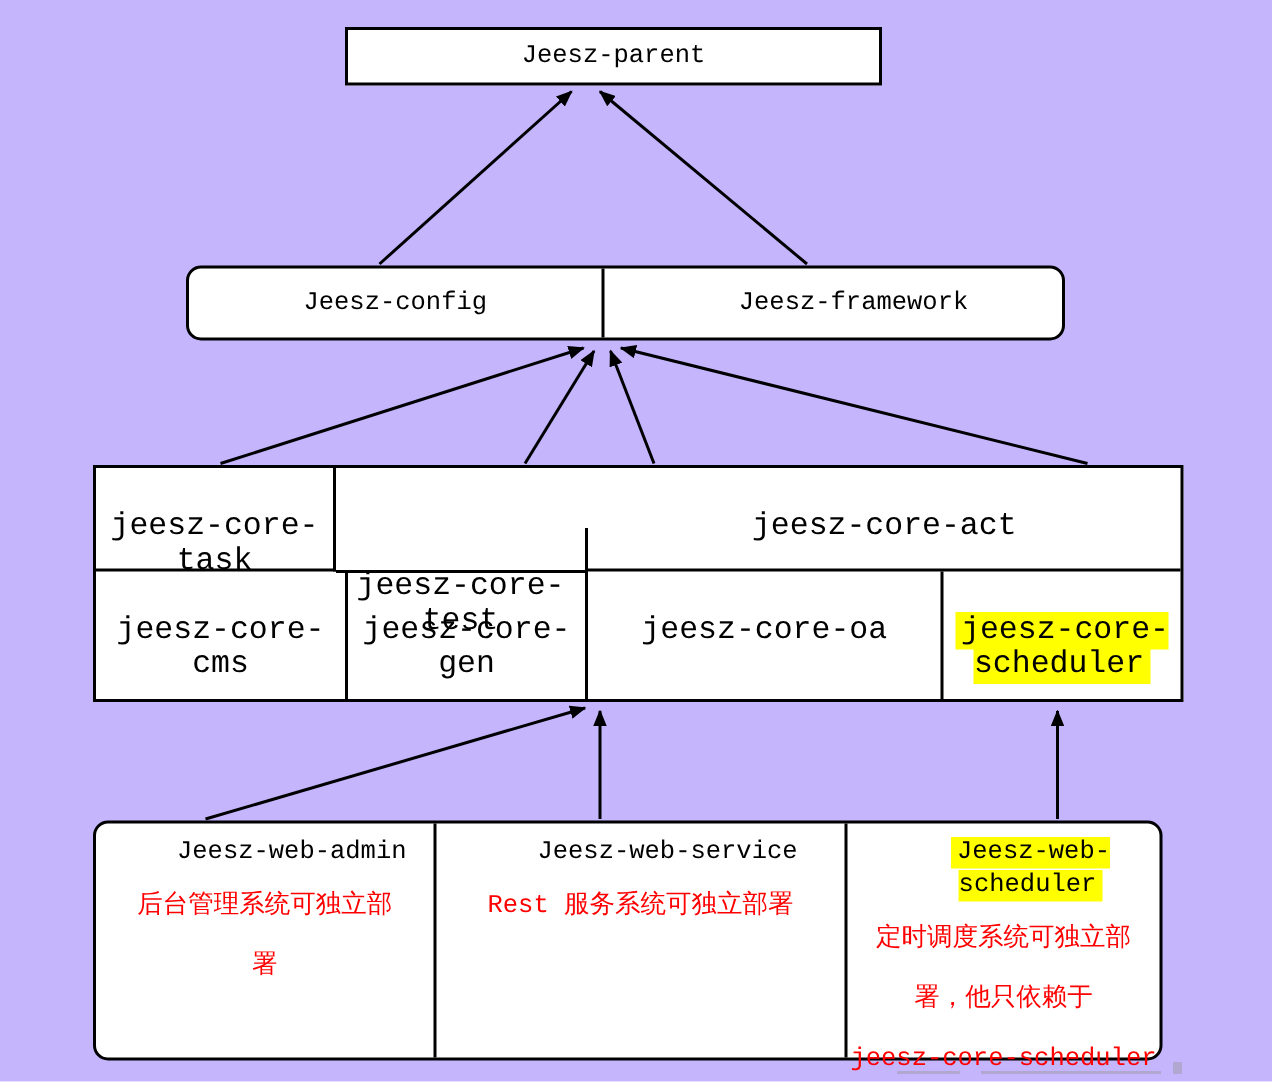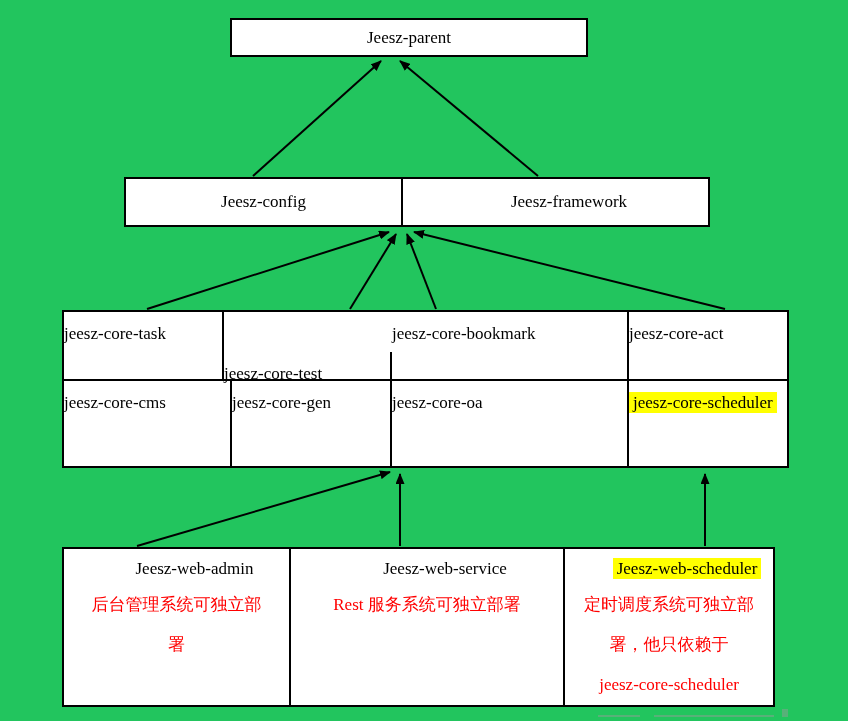--- a/index.html
+++ b/index.html
@@ -1,29 +1,29 @@
 <!DOCTYPE html>
 <html><head>
 <meta charset="utf-8">
 <style>
   html,body{margin:0;padding:0;background:#ffffff;}
   .canvas{
-    position:relative;width:848px;height:721px;background:#22c55e;overflow:hidden;
-    font-family:Liberation Serif, serif;color:#000;
+    position:relative;width:848px;height:721px;background:#c4b5fd;overflow:hidden;
+    font-family:Liberation Mono, monospace;color:#000;
   }
   .arrows{position:absolute;left:0;top:0;width:848px;height:721px;pointer-events:none;}
   .box{position:absolute;border:2px solid #000;box-sizing:border-box;background:#fff;}
   .center-label{display:flex;align-items:center;justify-content:center;height:100%;font-size:17px;}
   
-  .pair{display:flex;}
+  .pair{display:flex;border-radius:10px;}
   .pair-cell{box-sizing:border-box;display:flex;align-items:center;justify-content:center;font-size:17px;}
   .pair-cell.first{border-right:2px solid #000;}
   
   .grid-row{display:flex;box-sizing:border-box;}
-  .grid-cell{box-sizing:border-box;padding-top:12px;font-size:17px;}
+  .grid-cell{box-sizing:border-box;text-align:center;padding-top:28px;font-size:21px;}
   .grid-cell.b-right{border-right:2px solid #000;}
   .grid-row.top .grid-cell{border-bottom:2px solid #000;}
   
   .web-cell{box-sizing:border-box;text-align:center;padding-top:9px;font-size:17px;}
   .web-cell.b-right{border-right:2px solid #000;}
   .web-title{line-height:22px;margin-left:36px;}
   .note{color:#ff0000;line-height:40px;margin-top:5px;}
   .note-line{height:40px;}
   .hl{background:#ffff00;padding:1px 4px;}
   
@@ -69,23 +69,20 @@
   </div>
 
   <div class="box" style="left:62px;top:310px;width:727px;height:158px;">
     <div class="grid-row top" style="height:69px;">
       <div class="grid-cell b-right" style="width:160px;">
         <span>jeesz-core-task</span>
       </div>
       <div class="grid-cell b-right" style="width:168px;margin-top:40px;">
         <span>jeesz-core-test</span>
       </div>
-      <div class="grid-cell b-right" style="width:237px;">
-        <span>jeesz-core-bookmark</span>
-      </div>
       <div class="grid-cell" style="flex:1;">
         <span>jeesz-core-act</span>
       </div>
     </div>
     <div class="grid-row" style="height:85px;">
       <div class="grid-cell b-right" style="width:168px;">
         <span>jeesz-core-cms</span>
       </div>
       <div class="grid-cell b-right" style="width:160px;">
         <span>jeesz-core-gen</span>

